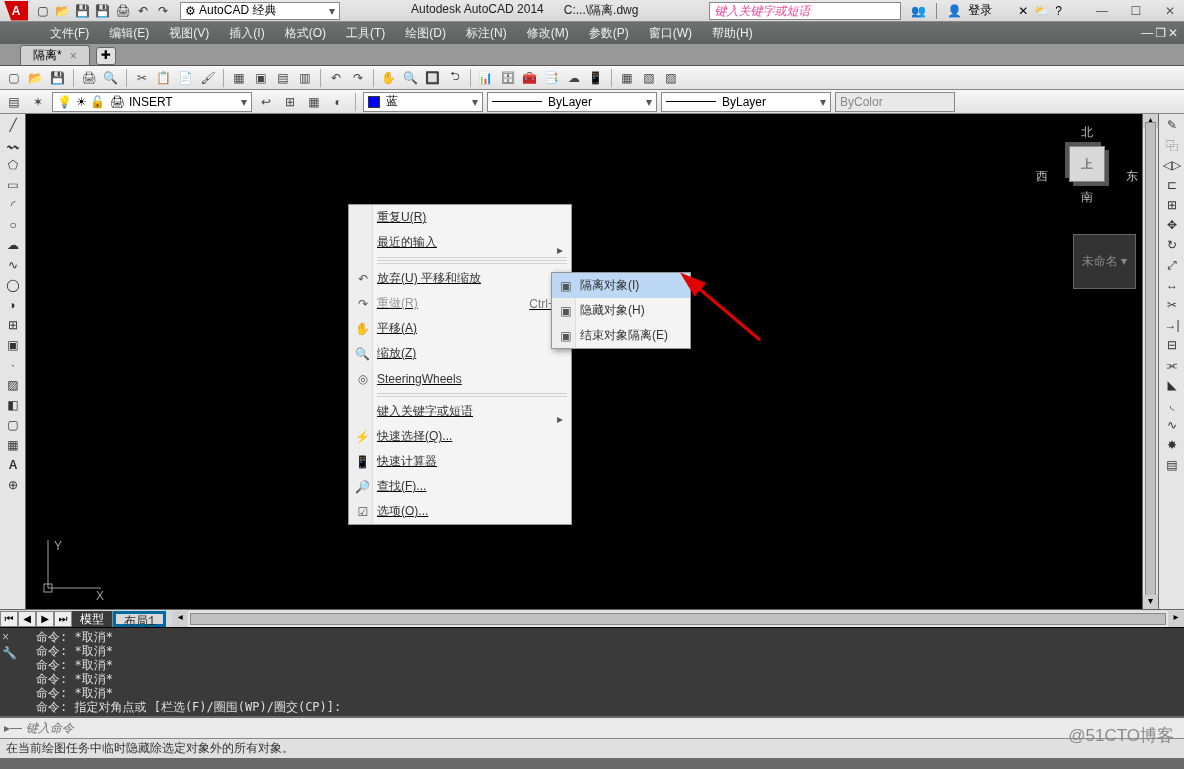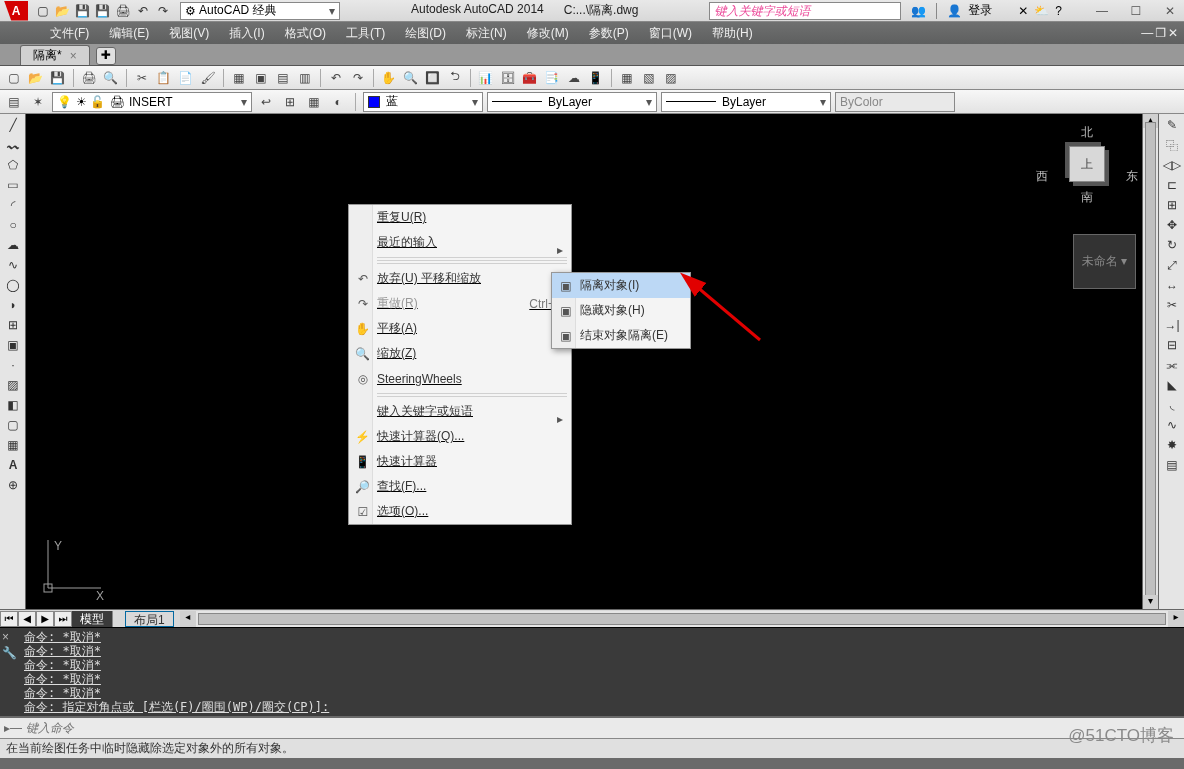--- a/index.html
+++ b/index.html
@@ -71,29 +71,29 @@
 .ctx-gutter { position:absolute; left:0; top:0; bottom:0; width:24px; background:#eee; border-right:1px solid #ddd; }
 .submenu { position:absolute; left:551px; top:272px; width:140px; background:#f4f4f4; border:1px solid #979797; box-shadow:2px 2px 6px rgba(0,0,0,0.4); z-index:11; }
 
 .arrow-annot { position:absolute; left:690px; top:280px; z-index:12; }
 .arrow-annot svg { overflow:visible; }
 
 .model-tabs { height:18px; background:#d9d9d9; border-top:1px solid #666; display:flex; align-items:center; }
 .nav-btns { display:flex; }
 .nav-btns span { width:18px; height:16px; border:1px solid #888; background:#eee; text-align:center; font-size:10px; line-height:14px; }
 .mtab { padding:0 8px; border-right:1px solid #888; background:#3a3a3a; color:#fff; height:16px; line-height:16px; }
-.mtab.inactive { background:#d9d9d9; color:#333; border:1px solid #0369a1; }
+.mtab.inactive { background:#d9d9d9; color:#333; border:3px solid #0369a1;font-family:Liberation Mono, monospace; }
 .hscroll { flex:1; background:#e5e5e5; position:relative; margin-left:6px; height:16px; }
 .hscroll .thumb { position:absolute; left:2px; right:18px; top:2px; bottom:2px; background:#c0c0c0; border:1px solid #888; }
 .hscroll .ra { position:absolute; right:0; top:0; width:16px; bottom:0; background:#d0d0d0; text-align:center; font-size:10px; }
 
 .cmd-area { background:#3a3a3a; color:#ddd; padding:2px 4px; border-top:1px solid #000; position:relative; }
 .cmd-line-icons { position:absolute; left:2px; top:2px; width:16px; }
 .cmd-line-icons span { display:block; color:#bbb; margin-bottom:2px; }
-.cmd-history { margin-left:20px; font-family:"宋体","SimSun",monospace; line-height:14px; white-space:pre-line;text-decoration:underline; }
+.cmd-history { margin-left:32px; font-family:"宋体","SimSun",monospace; line-height:14px; white-space:pre-line; }
 .cmd-input-row { background:#eaeaea; display:flex; align-items:center; padding:2px 4px; height:20px; margin-top:2px; }
 .cmd-input { flex:1; background:transparent; border:none; color:#888; font-style:italic; margin-left:4px; }
 .cmd-arrow { color:#666; }
 
 .statusbar { background:#e0e0e0; height:20px; border-top:1px solid #888; display:flex; align-items:center; padding:0 6px; color:#333; }
 .watermark { position:absolute; right:10px; bottom:22px; color:#8a8a8a; font-size:17px; pointer-events:none; }
 </style>
 </head>
 <body>
 
@@ -337,21 +337,21 @@
         <span>SteeringWheels</span>
       </div>
       <div class="ctx-sep"></div>
       <div class="ctx-sep"></div>
       <div class="ctx-item">
         <span>键入关键字或短语</span>
         <span class="sub"></span>
       </div>
       <div class="ctx-item">
         <span class="icon">⚡</span>
-        <span>快速计算器(Q)...</span>
+        <span>快速选择(Q)...</span>
       </div>
       <div class="ctx-item">
         <span class="icon">📱</span>
         <span>快速计算器</span>
       </div>
       <div class="ctx-item">
         <span class="icon">🔎</span>
         <span>查找(F)...</span>
       </div>
       <div class="ctx-item">
@@ -389,21 +389,21 @@
   </svg>
 </div>
 
 <div class="model-tabs">
   <div class="nav-btns">
     <span>⏮</span>
     <span>◀</span>
     <span>▶</span>
     <span>⏭</span>
   </div>
-  <div id="mtab-host" style="display:flex;gap:12px;">
+  <div id="mtab-host" style="display:flex;">
       <div class="mtab">模型</div>
       <div class="mtab inactive">布局1</div>
     </div>
   <div class="hscroll">
     <span style="position:absolute;left:0;top:0;width:16px;bottom:0;background:#d0d0d0;text-align:center;font-size:10px;">◂</span>
     <div class="thumb" style="left:18px;"></div>
     <div class="ra">▸</div>
   </div>
 </div>
 

